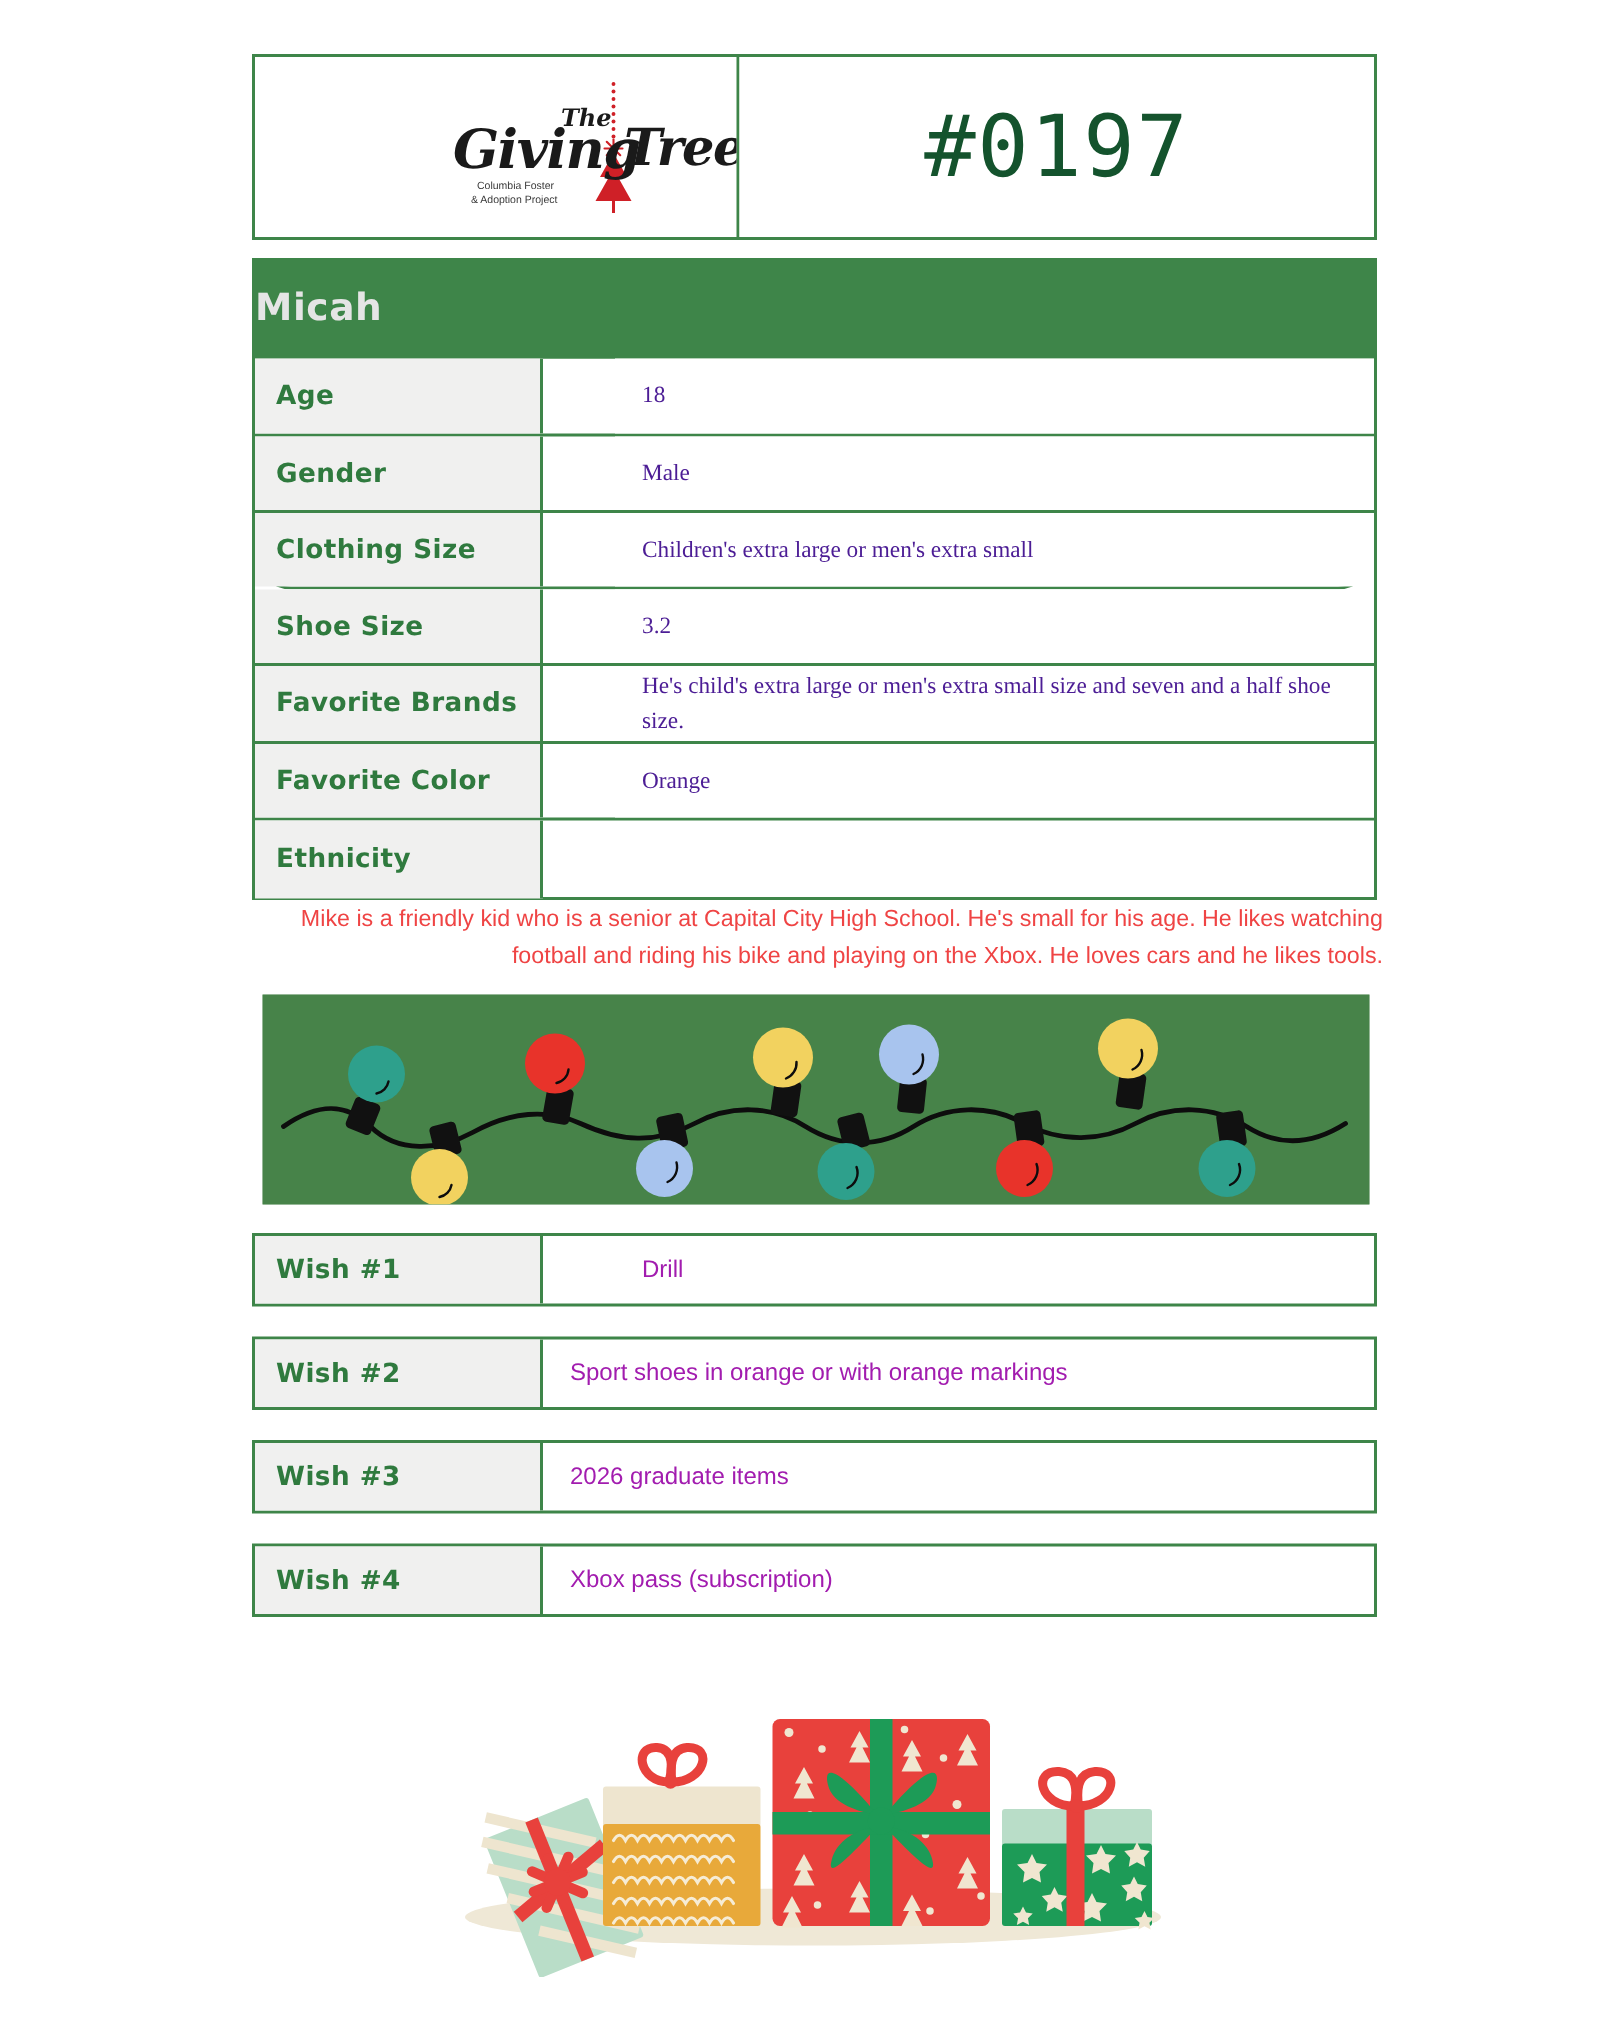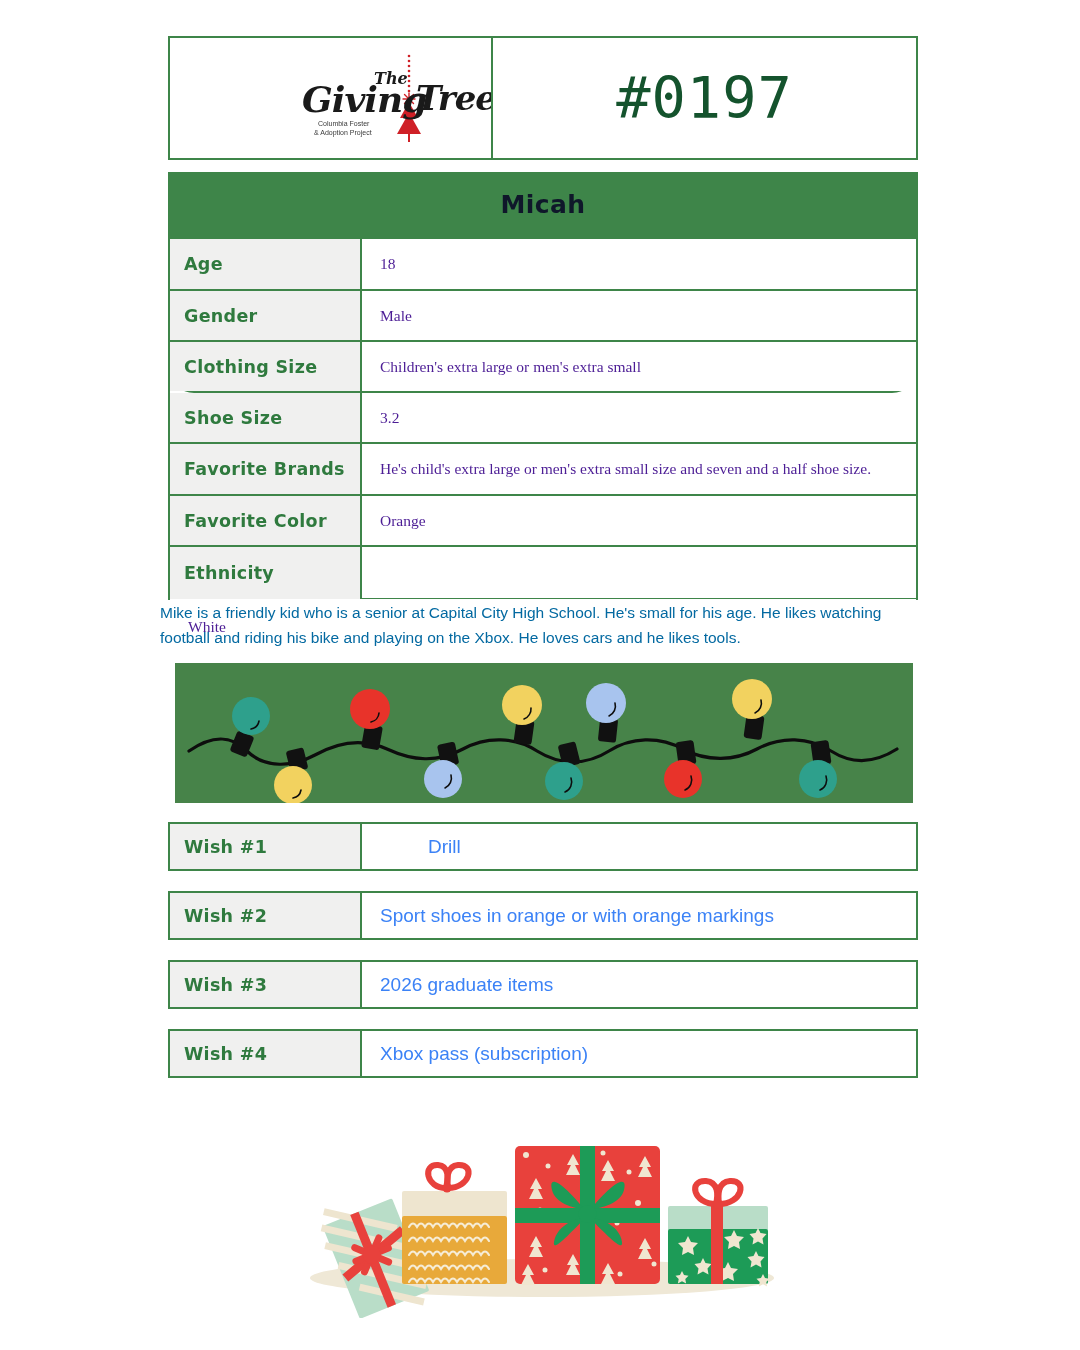--- a/index.html
+++ b/index.html
@@ -62,32 +62,32 @@
     position: absolute;
     left: 168px;
     top: 172px;
     width: 750px;
     border: 2px solid #3e8549;
     border-collapse: collapse;
     background: #fff;
   }
   .table-title {
     background: #3e8549;
-    color: #0f172a;
-    text-align: center;
+    color: #e5e5e5;
     font-family: "DejaVu Sans", sans-serif;
     font-size: 25px;
     font-weight: bold;
     letter-spacing: 0.4px;
     padding: 16px 0 18px 0;
     border-bottom: 2px solid #3e8549;
   }
   .info-row {
     display: flex;
     border-bottom: 2px solid #3e8549;
+    gap: 48px;
   }
   .info-row:last-child { border-bottom: none; flex-direction: column; }
   .info-label {
     width: 192px;
     min-width: 192px;
     background: #f0f0ef;
     border-right: 2px solid #3e8549;
     color: #2f7a3e;
     font-family: "DejaVu Sans", sans-serif;
     font-weight: bold;
@@ -116,24 +116,24 @@
   .r-color  { height: 51px; }
   .r-eth    { height: 51px; }
   .r-brands .info-value { align-items: center; }
 
   
   .description {
     position: absolute;
     left: 160px;
     top: 600px;
     width: 762px;
-    text-align: left;
+    text-align: right;
     font-size: 15.5px;
     line-height: 1.63;
-    color: #0369a1;
+    color: #ef4444;
   }
 
   
   .lights-banner {
     position: absolute;
     left: 175px;
     top: 663px;
     width: 738px;
     height: 140px;
     background: #478349;
@@ -164,22 +164,22 @@
     font-family: "DejaVu Sans", sans-serif;
     font-weight: bold;
     font-size: 17.5px;
     letter-spacing: 0.3px;
     padding-left: 14px;
     display: flex;
     align-items: center;
   }
   .wish-value {
     flex: 1;
-    color: #3b82f6;
-    font-size: 19px;
+    color: #a21caf;
+    font-size: 16px;
     padding-left: 18px;
     display: flex;
     align-items: center;
   }
 
   
   .gifts {
     position: absolute;
     left: 290px;
     top: 1118px;

